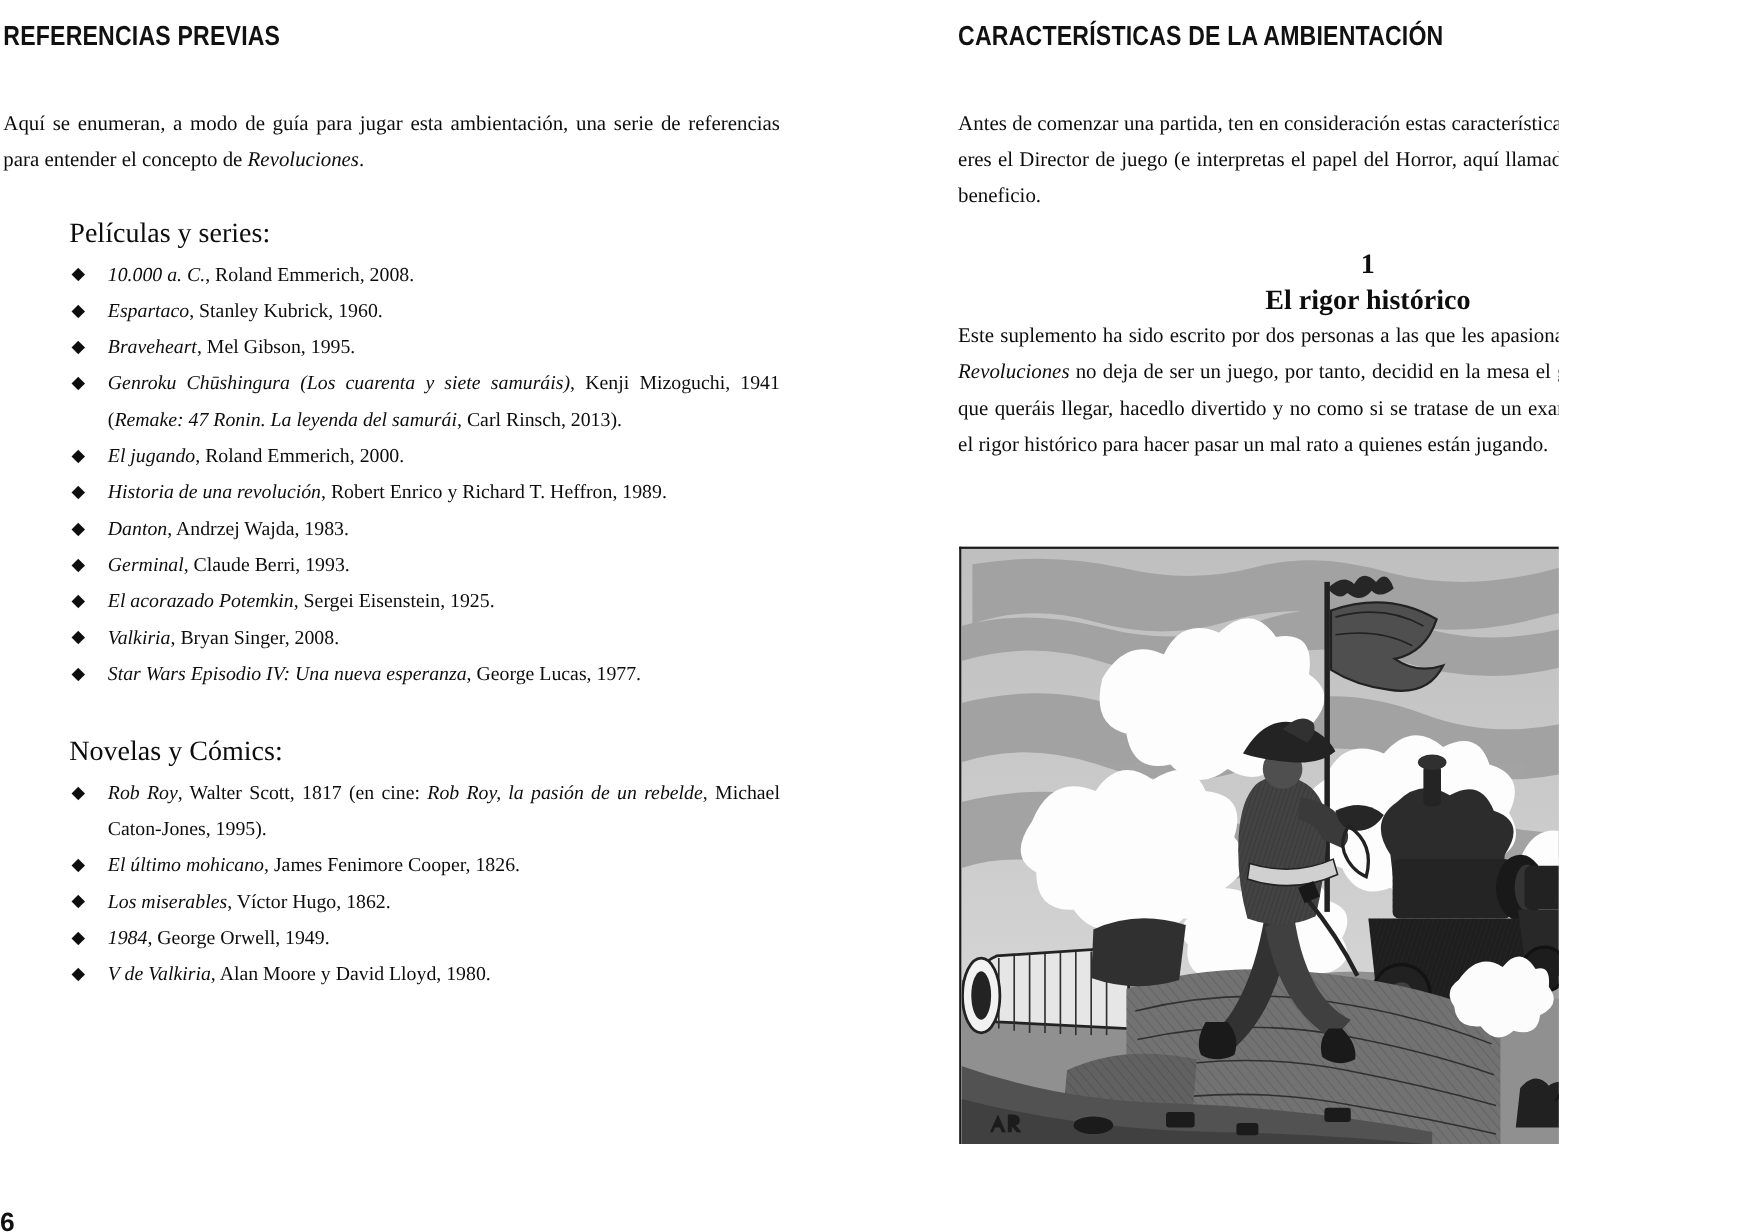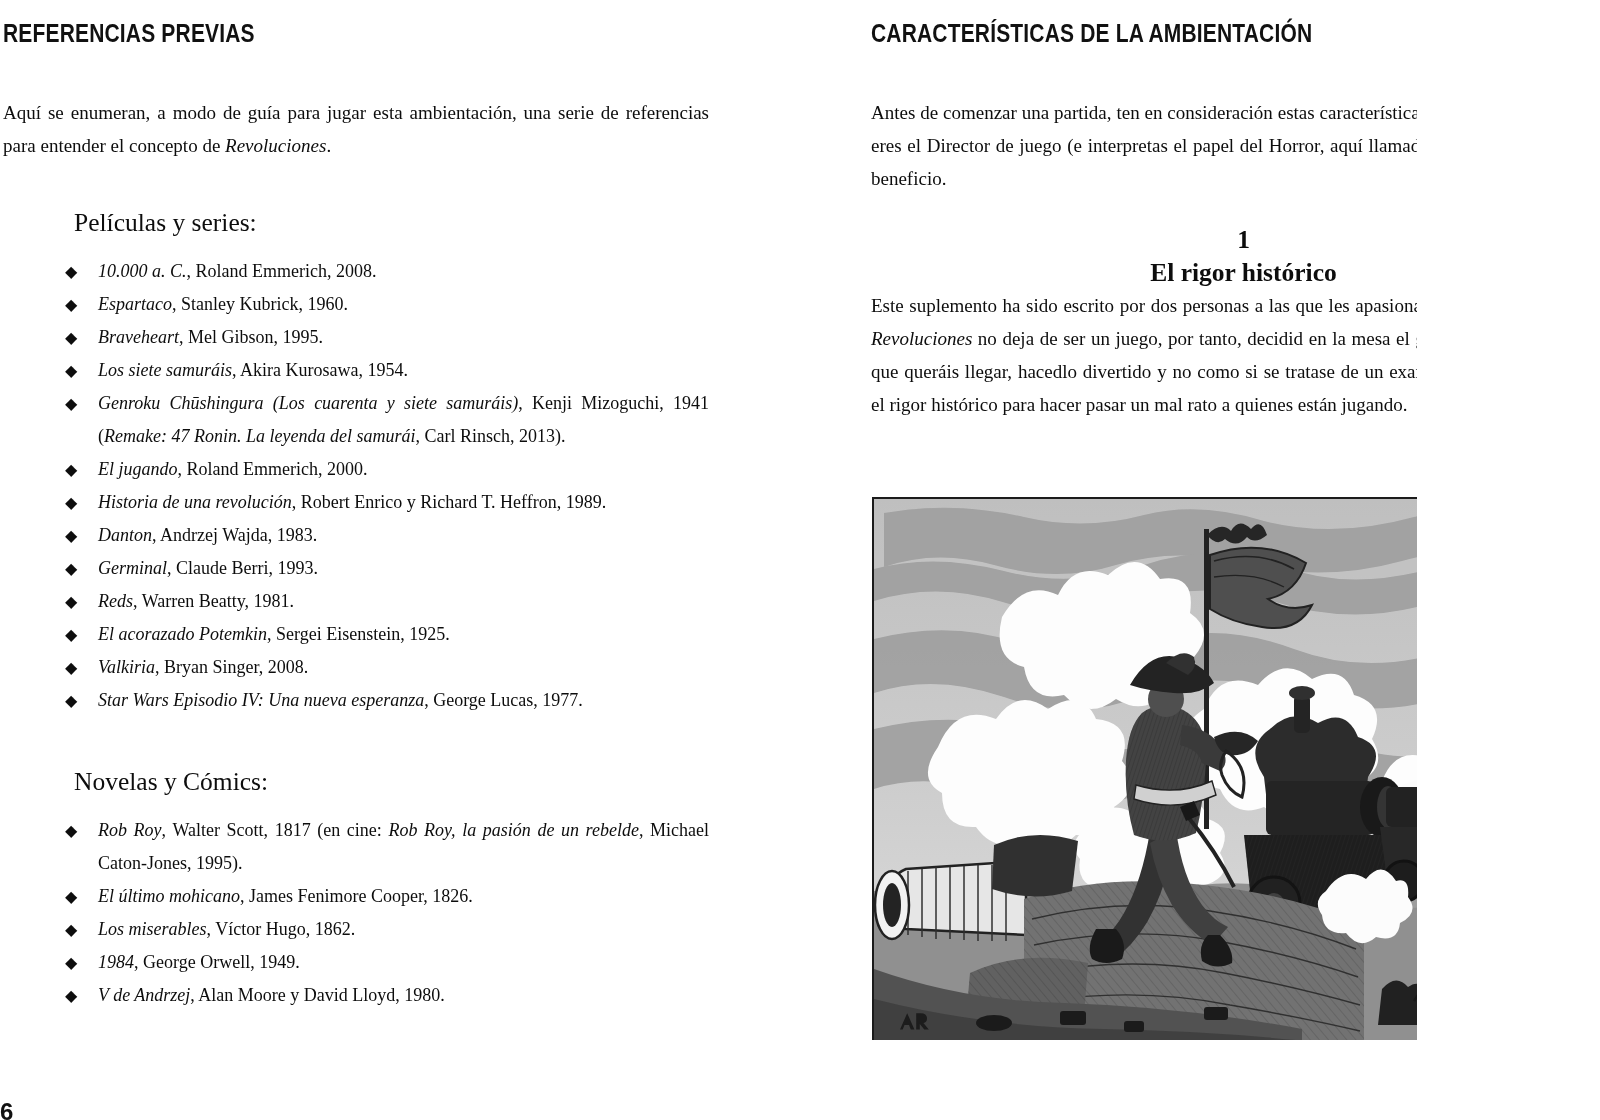--- a/index.html
+++ b/index.html
@@ -54,21 +54,21 @@
     margin: 0;
     hyphens: manual;
   }
   .body-p.first { margin-top: 50px; }
   .italic { font-style: italic; }
 
   
   .list-label {
     font-size: 25.5px;
     line-height: 33px;
-    margin: 16px;
+    margin: 5px;
     padding-left: 55px;
   }
   ul.reflist {
     list-style: none;
     margin: 0;
     padding: 0;
   }
   ul.reflist li {
     position: relative;
     font-size: 18px;
@@ -145,43 +145,41 @@
     <p class="body-p first"><span>Aquí se enumeran, a modo de guía para jugar esta ambientación, una serie de referencias para entender el concepto de </span><span class="italic">Revoluciones</span><span>.</span></p>
 
     <div class="gap-block"></div>
 
     <p class="list-label">Películas y series:</p>
 
     <ul class="reflist" id="films-list">
         <li><span class="italic">10.000 a. C.</span><span>, Roland Emmerich, 2008.</span></li>
         <li><span class="italic">Espartaco</span><span>, Stanley Kubrick, 1960.</span></li>
         <li><span class="italic">Braveheart</span><span>, Mel Gibson, 1995.</span></li>
-        <li><span class="italic">Los siete samuráis</span><span>, Akira Kurosawa, 1954.</span></li>
         <li><span class="italic">Genroku Chūshingura (Los cuarenta y siete samuráis)</span><span>, Kenji Mizoguchi, 1941 (</span><span class="italic">Remake: 47 Ronin. La leyenda del samurái</span><span>, Carl Rinsch, 2013).</span></li>
         <li><span class="italic">El jugando</span><span>, Roland Emmerich, 2000.</span></li>
         <li><span class="italic">Historia de una revolución</span><span>, Robert Enrico y Richard T. Heffron, 1989.</span></li>
         <li><span class="italic">Danton</span><span>, Andrzej Wajda, 1983.</span></li>
         <li><span class="italic">Germinal</span><span>, Claude Berri, 1993.</span></li>
-        <li><span class="italic">Reds</span><span>, Warren Beatty, 1981.</span></li>
         <li><span class="italic">El acorazado Potemkin</span><span>, Sergei Eisenstein, 1925.</span></li>
         <li><span class="italic">Valkiria</span><span>, Bryan Singer, 2008.</span></li>
         <li><span class="italic">Star Wars Episodio IV: Una nueva esperanza</span><span>, George Lucas, 1977.</span></li>
       </ul>
 
     <div class="gap-small"></div>
     <div class="gap-small"></div>
 
     <p class="list-label">Novelas y Cómics:</p>
 
     <ul class="reflist" id="novels-list">
         <li><span class="italic">Rob Roy</span><span>, Walter Scott, 1817 (en cine: </span><span class="italic">Rob Roy, la pasión de un rebelde</span><span>, Michael Caton-Jones, 1995).</span></li>
         <li><span class="italic">El último mohicano</span><span>, James Fenimore Cooper, 1826.</span></li>
         <li><span class="italic">Los miserables</span><span>, Víctor Hugo, 1862.</span></li>
         <li><span class="italic">1984</span><span>, George Orwell, 1949.</span></li>
-        <li><span class="italic">V de Andrzej</span><span>, Alan Moore y David Lloyd, 1980.</span></li>
+        <li><span class="italic">V de Valkiria</span><span>, Alan Moore y David Lloyd, 1980.</span></li>
       </ul>
   </div>
 
   <div class="col-right">
 
     <h1 class="section-head">CARACTERÍSTICAS DE LA AMBIENTACIÓN</h1>
 
     <p class="body-p first">Antes de comenzar una partida, ten en consideración estas características para la ambientación. Si eres el Director de juego (e interpretas el papel del Horror, aquí llamado la Tiranía), úsalas en tu beneficio.</p>
 
     <div class="gap-block"></div>

